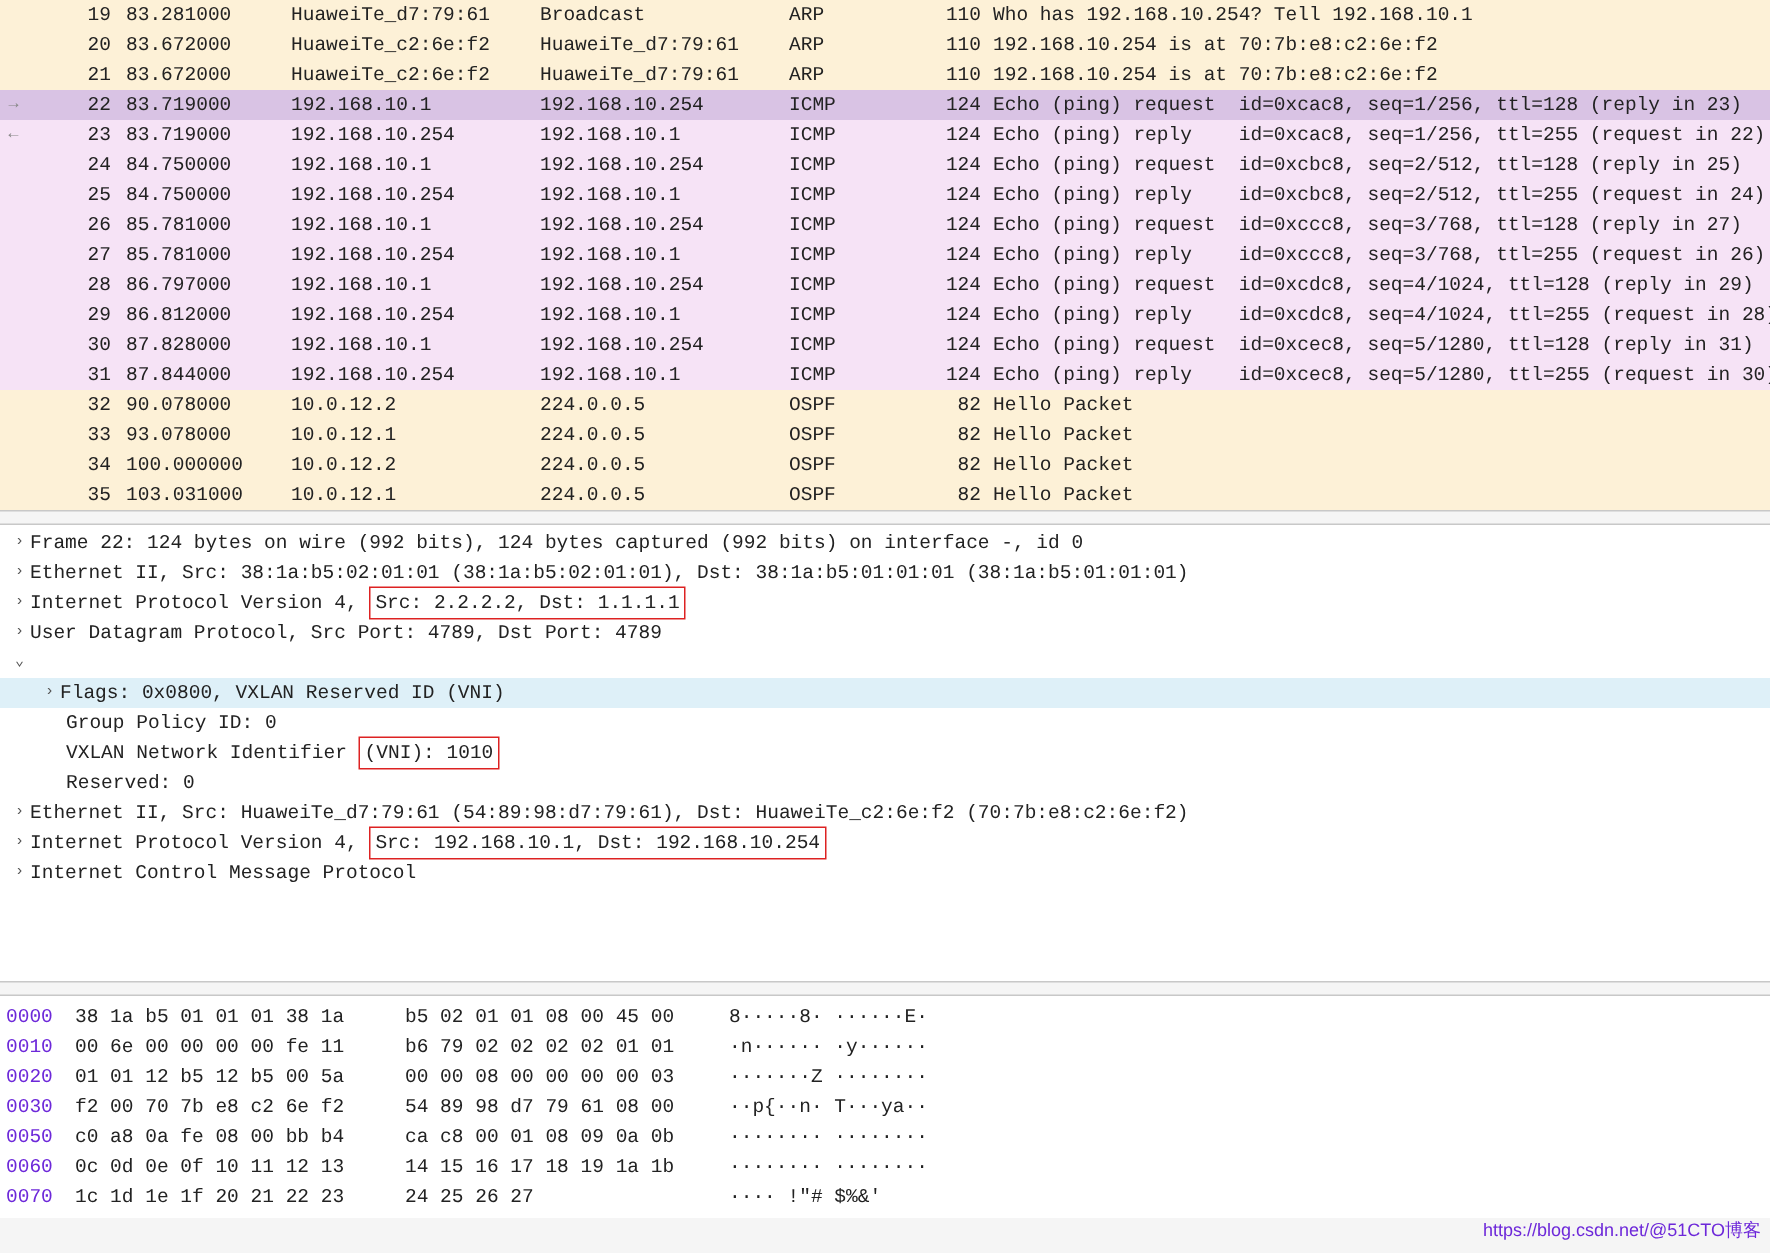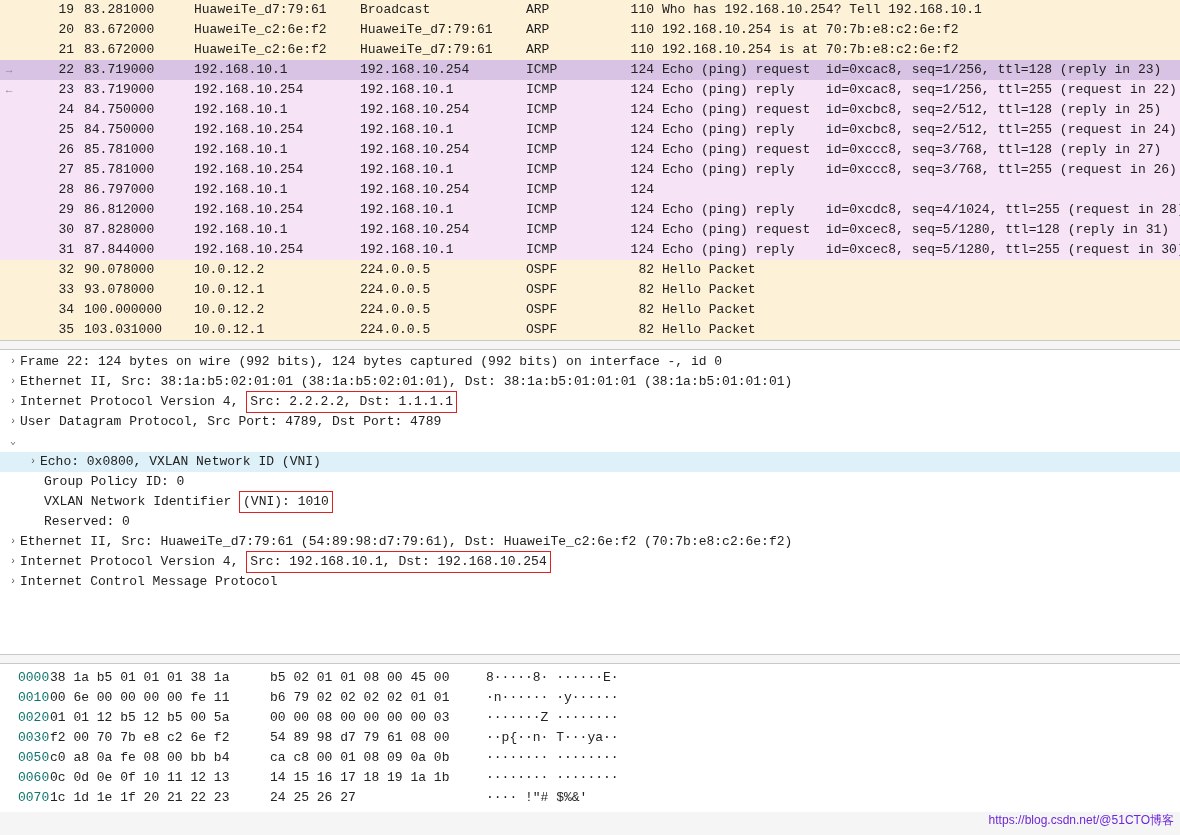--- a/index.html
+++ b/index.html
@@ -80,21 +80,21 @@
   .bytes-pane {
     background: #fff;
     padding: 4px 0;
   }
   .bytes-row {
     display: flex;
     height: 20px;
     line-height: 20px;
     white-space: pre;
   }
-  .bytes-offset { width: 50px; color: #0f766e; padding-left: 18px; }
+  .bytes-offset { width: 50px; color: #6d28d9; padding-left: 4px; }
   .bytes-hex1   { width: 208px; }
   .bytes-hex2   { width: 214px; padding-left: 12px; }
   .bytes-ascii  { flex: 1; padding-left: 14px; }
 
   .watermark {
     position: absolute;
     right: 6px;
     bottom: 6px;
     color: #6d28d9;
     font-family: sans-serif;
@@ -107,21 +107,21 @@
 <div class="packet-list" id="packet-list">
     <div class="packet-row row-arp"><span class="arrow-col"></span><span class="col-no">19</span><span class="col-time">83.281000</span><span class="col-src">HuaweiTe_d7:79:61</span><span class="col-dst">Broadcast</span><span class="col-prot">ARP</span><span class="col-len">110</span><span class="col-info">Who has 192.168.10.254? Tell 192.168.10.1</span></div>
     <div class="packet-row row-arp"><span class="arrow-col"></span><span class="col-no">20</span><span class="col-time">83.672000</span><span class="col-src">HuaweiTe_c2:6e:f2</span><span class="col-dst">HuaweiTe_d7:79:61</span><span class="col-prot">ARP</span><span class="col-len">110</span><span class="col-info">192.168.10.254 is at 70:7b:e8:c2:6e:f2</span></div>
     <div class="packet-row row-arp"><span class="arrow-col"></span><span class="col-no">21</span><span class="col-time">83.672000</span><span class="col-src">HuaweiTe_c2:6e:f2</span><span class="col-dst">HuaweiTe_d7:79:61</span><span class="col-prot">ARP</span><span class="col-len">110</span><span class="col-info">192.168.10.254 is at 70:7b:e8:c2:6e:f2</span></div>
     <div class="packet-row row-sel"><span class="arrow-col">→</span><span class="col-no">22</span><span class="col-time">83.719000</span><span class="col-src">192.168.10.1</span><span class="col-dst">192.168.10.254</span><span class="col-prot">ICMP</span><span class="col-len">124</span><span class="col-info">Echo (ping) request  id=0xcac8, seq=1/256, ttl=128 (reply in 23)</span></div>
     <div class="packet-row row-icmp"><span class="arrow-col">←</span><span class="col-no">23</span><span class="col-time">83.719000</span><span class="col-src">192.168.10.254</span><span class="col-dst">192.168.10.1</span><span class="col-prot">ICMP</span><span class="col-len">124</span><span class="col-info">Echo (ping) reply    id=0xcac8, seq=1/256, ttl=255 (request in 22)</span></div>
     <div class="packet-row row-icmp"><span class="arrow-col"></span><span class="col-no">24</span><span class="col-time">84.750000</span><span class="col-src">192.168.10.1</span><span class="col-dst">192.168.10.254</span><span class="col-prot">ICMP</span><span class="col-len">124</span><span class="col-info">Echo (ping) request  id=0xcbc8, seq=2/512, ttl=128 (reply in 25)</span></div>
     <div class="packet-row row-icmp"><span class="arrow-col"></span><span class="col-no">25</span><span class="col-time">84.750000</span><span class="col-src">192.168.10.254</span><span class="col-dst">192.168.10.1</span><span class="col-prot">ICMP</span><span class="col-len">124</span><span class="col-info">Echo (ping) reply    id=0xcbc8, seq=2/512, ttl=255 (request in 24)</span></div>
     <div class="packet-row row-icmp"><span class="arrow-col"></span><span class="col-no">26</span><span class="col-time">85.781000</span><span class="col-src">192.168.10.1</span><span class="col-dst">192.168.10.254</span><span class="col-prot">ICMP</span><span class="col-len">124</span><span class="col-info">Echo (ping) request  id=0xccc8, seq=3/768, ttl=128 (reply in 27)</span></div>
     <div class="packet-row row-icmp"><span class="arrow-col"></span><span class="col-no">27</span><span class="col-time">85.781000</span><span class="col-src">192.168.10.254</span><span class="col-dst">192.168.10.1</span><span class="col-prot">ICMP</span><span class="col-len">124</span><span class="col-info">Echo (ping) reply    id=0xccc8, seq=3/768, ttl=255 (request in 26)</span></div>
-    <div class="packet-row row-icmp"><span class="arrow-col"></span><span class="col-no">28</span><span class="col-time">86.797000</span><span class="col-src">192.168.10.1</span><span class="col-dst">192.168.10.254</span><span class="col-prot">ICMP</span><span class="col-len">124</span></div>
+    <div class="packet-row row-icmp"><span class="arrow-col"></span><span class="col-no">28</span><span class="col-time">86.797000</span><span class="col-src">192.168.10.1</span><span class="col-dst">192.168.10.254</span><span class="col-prot">ICMP</span><span class="col-len">124</span><span class="col-info">Echo (ping) request  id=0xcdc8, seq=4/1024, ttl=128 (reply in 29)</span></div>
     <div class="packet-row row-icmp"><span class="arrow-col"></span><span class="col-no">29</span><span class="col-time">86.812000</span><span class="col-src">192.168.10.254</span><span class="col-dst">192.168.10.1</span><span class="col-prot">ICMP</span><span class="col-len">124</span><span class="col-info">Echo (ping) reply    id=0xcdc8, seq=4/1024, ttl=255 (request in 28)</span></div>
     <div class="packet-row row-icmp"><span class="arrow-col"></span><span class="col-no">30</span><span class="col-time">87.828000</span><span class="col-src">192.168.10.1</span><span class="col-dst">192.168.10.254</span><span class="col-prot">ICMP</span><span class="col-len">124</span><span class="col-info">Echo (ping) request  id=0xcec8, seq=5/1280, ttl=128 (reply in 31)</span></div>
     <div class="packet-row row-icmp"><span class="arrow-col"></span><span class="col-no">31</span><span class="col-time">87.844000</span><span class="col-src">192.168.10.254</span><span class="col-dst">192.168.10.1</span><span class="col-prot">ICMP</span><span class="col-len">124</span><span class="col-info">Echo (ping) reply    id=0xcec8, seq=5/1280, ttl=255 (request in 30)</span></div>
     <div class="packet-row row-ospf"><span class="arrow-col"></span><span class="col-no">32</span><span class="col-time">90.078000</span><span class="col-src">10.0.12.2</span><span class="col-dst">224.0.0.5</span><span class="col-prot">OSPF</span><span class="col-len">82</span><span class="col-info">Hello Packet</span></div>
     <div class="packet-row row-ospf"><span class="arrow-col"></span><span class="col-no">33</span><span class="col-time">93.078000</span><span class="col-src">10.0.12.1</span><span class="col-dst">224.0.0.5</span><span class="col-prot">OSPF</span><span class="col-len">82</span><span class="col-info">Hello Packet</span></div>
     <div class="packet-row row-ospf"><span class="arrow-col"></span><span class="col-no">34</span><span class="col-time">100.000000</span><span class="col-src">10.0.12.2</span><span class="col-dst">224.0.0.5</span><span class="col-prot">OSPF</span><span class="col-len">82</span><span class="col-info">Hello Packet</span></div>
     <div class="packet-row row-ospf"><span class="arrow-col"></span><span class="col-no">35</span><span class="col-time">103.031000</span><span class="col-src">10.0.12.1</span><span class="col-dst">224.0.0.5</span><span class="col-prot">OSPF</span><span class="col-len">82</span><span class="col-info">Hello Packet</span></div>
   </div>
 
 <div class="divider"></div>
@@ -142,21 +142,21 @@
   </div>
   <div class="tree-row indent0">
     <span class="caret">›</span>
     <span>User Datagram Protocol, Src Port: 4789, Dst Port: 4789</span>
   </div>
   <div class="tree-row indent0">
     <span class="caret">⌄</span>
   </div>
   <div class="tree-row indent1 selected">
     <span class="caret">›</span>
-    <span>Echo: 0x0800, VXLAN Network ID (VNI)</span>
+    <span>Flags: 0x0800, VXLAN Reserved ID (VNI)</span>
   </div>
   <div class="tree-row indent2">
     <span class="caret"></span>
     <span>Group Policy ID: 0</span>
   </div>
   <div class="tree-row indent2">
     <span class="caret"></span>
     <span>VXLAN Network Identifier </span>
     <span class="redbox">(VNI): 1010</span>
   </div>

